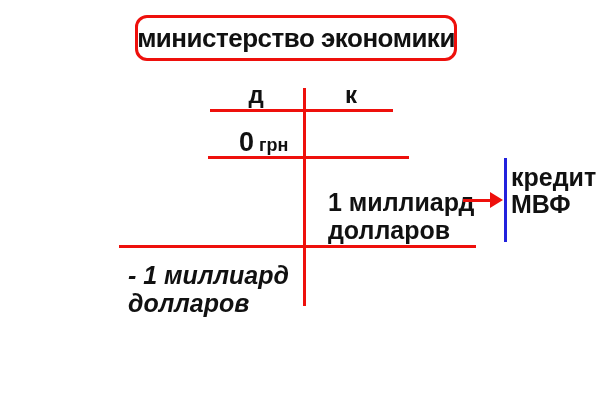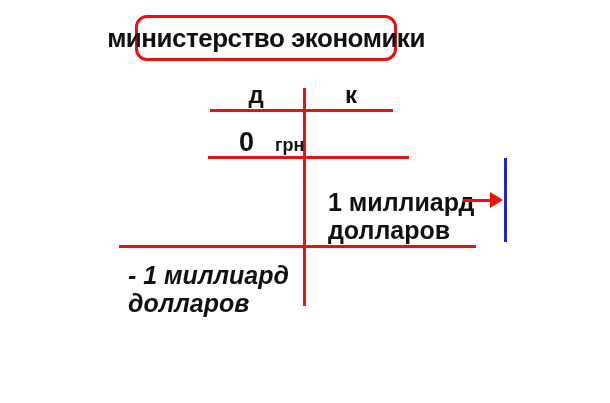--- a/index.html
+++ b/index.html
@@ -17,21 +17,21 @@
   .canvas{
     position:relative;
     width:610px;height:403px;
     background:var(--background);
     overflow:hidden;
   }
   .abs{position:absolute;}
 
   
   .title-box{
-    left:135px;top:15px;width:262px;height:46px;
+    left:135px;top:15px;width:322px;height:46px;
     border:3px solid var(--line-red);
     border-radius:12px;
     box-sizing:border-box;
     display:flex;align-items:center;justify-content:center;
     background:var(--background);
   }
   .title-box .title-text{
     font-size:26px;font-weight:bold;letter-spacing:-0.5px;white-space:nowrap;
   }
 
@@ -45,21 +45,21 @@
   
   .col-header{
     font-size:24px;font-weight:bold;width:26px;text-align:center;line-height:22px;
   }
   .debit-header{left:243px;top:84px;}
   .credit-header{left:338px;top:84px;}
 
   
   .zero-balance{left:239px;top:127px;white-space:nowrap;}
   .zero-balance .zero-value{font-size:27px;font-weight:bold;}
-  .zero-balance .zero-unit{font-size:18px;font-weight:bold;margin-left:21px;}
+  .zero-balance .zero-unit{font-size:18px;font-weight:bold;margin-left:5px;}
 
   
   .entry{font-weight:bold;font-size:25px;line-height:28px;white-space:nowrap;}
   .credit-entry{left:328px;top:188px;}
   .debit-total{left:128px;top:261px;font-style:italic;}
 
   
   .arrow-shaft{left:463px;top:199px;width:31px;height:3px;background:var(--line-red);}
   .arrow-head{
     left:490px;top:192px;width:0;height:0;
@@ -95,19 +95,23 @@
 
   <div class="abs entry credit-entry">
     <div>1 миллиард</div>
     <div>долларов</div>
   </div>
 
   <div class="abs arrow-shaft"></div>
   <div class="abs arrow-head"></div>
 
   <div class="abs imf-bracket"></div>
+  <div class="abs imf-label">
+    <div>кредит</div>
+    <div>МВФ</div>
+  </div>
 
   <div class="abs entry debit-total">
     <div>- 1 миллиард</div>
     <div>долларов</div>
   </div>
 
 </div>
 
 </body></html>

